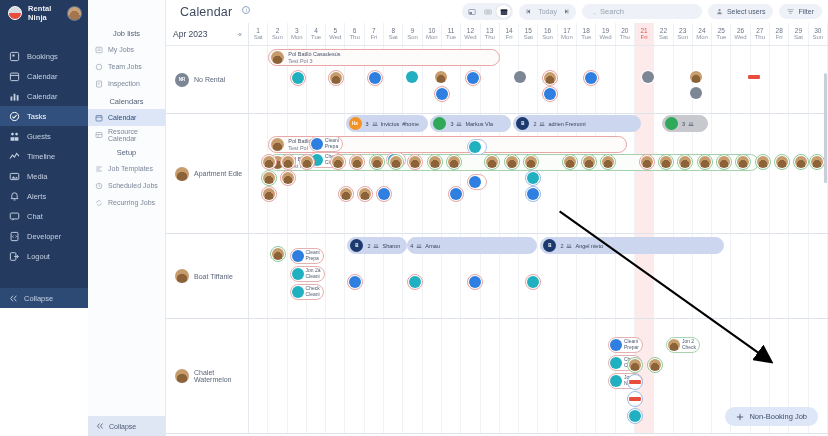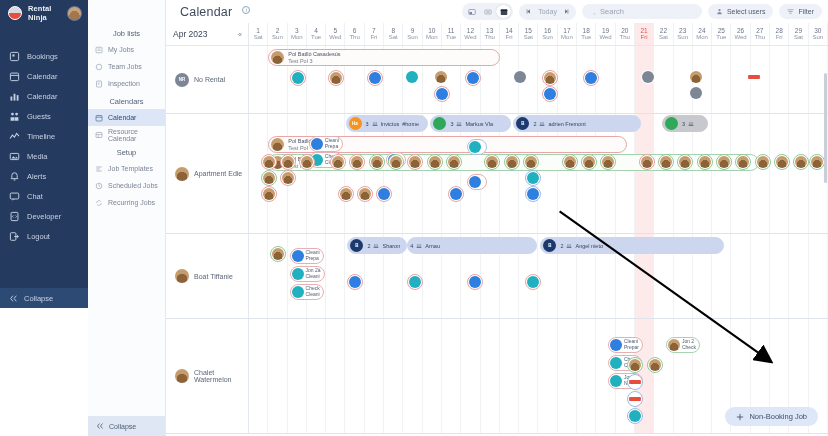--- a/index.html
+++ b/index.html
@@ -235,20 +235,27 @@
           </svg>
           <span>Calendar</span>
         </div>
         <div class="rail-item">
           <svg viewBox="0 0 16 16" class="" style="color:inherit">
             <rect x="2.2" y="8" width="2.6" height="6" fill="currentColor"></rect>
             <rect x="6.7" y="4" width="2.6" height="10" fill="currentColor"></rect>
             <rect x="11.2" y="6" width="2.6" height="8" fill="currentColor"></rect>
           </svg>
           <span>Calendar</span>
+        </div>
+        <div class="rail-item active">
+          <svg viewBox="0 0 16 16" class="" style="color:inherit">
+            <circle cx="8" cy="8" r="6" fill="none" stroke="currentColor" stroke-width="1.4"></circle>
+            <path d="M5 8.2l2 2 4-4.2" fill="none" stroke="currentColor" stroke-width="1.5"></path>
+          </svg>
+          <span>Tasks</span>
         </div>
         <div class="rail-item">
           <svg viewBox="0 0 16 16" class="" style="color:inherit">
             <circle cx="5" cy="4.5" r="2" fill="currentColor"></circle>
             <circle cx="11" cy="4.5" r="2" fill="currentColor"></circle>
             <path d="M2.3 14V9h5.4v5zM8.3 14V9h5.4v5z" fill="currentColor"></path>
           </svg>
           <span>Guests</span>
         </div>
         <div class="rail-item">

